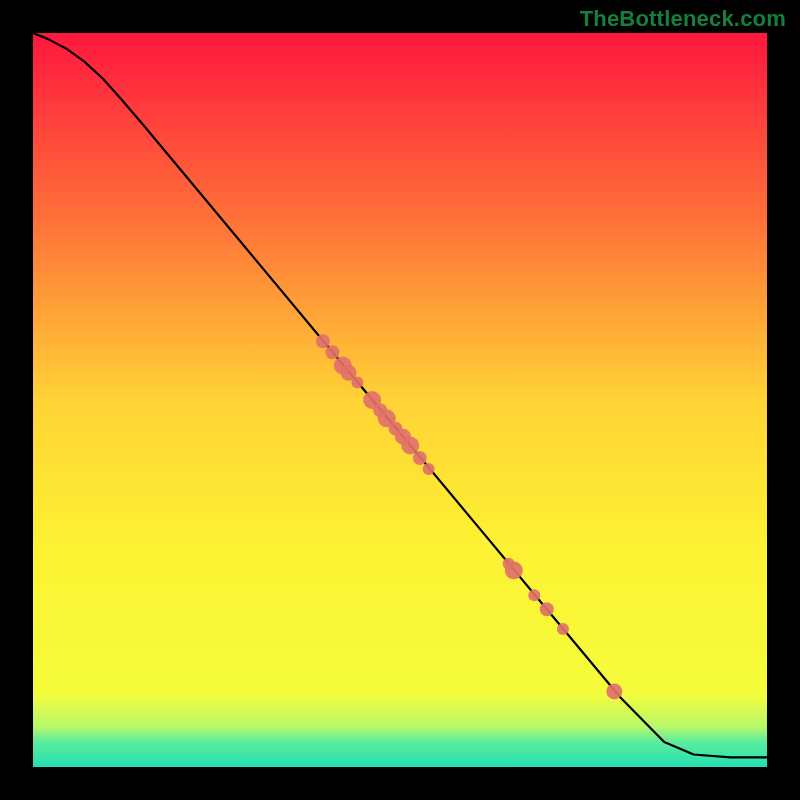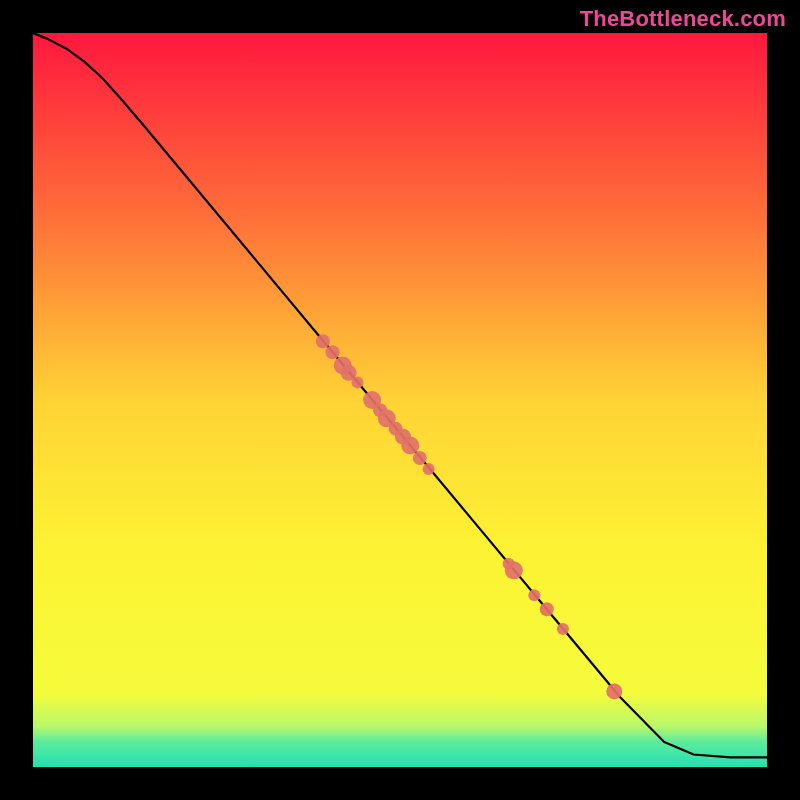--- a/index.html
+++ b/index.html
@@ -24,21 +24,21 @@
     height: 734px;
     overflow: hidden;
   }
   .watermark {
     position: absolute;
     top: 6px;
     right: 14px;
     font-family: Arial, Helvetica, sans-serif;
     font-size: 22px;
     font-weight: 600;
-    color: #ec4899;
+    color: #15803d;
     letter-spacing: 0.2px;
     user-select: none;
   }
   svg { display: block; }
 </style>
 </head>
 <body>
 
 <div class="frame">
   <div class="watermark">TheBottleneck.com</div>

